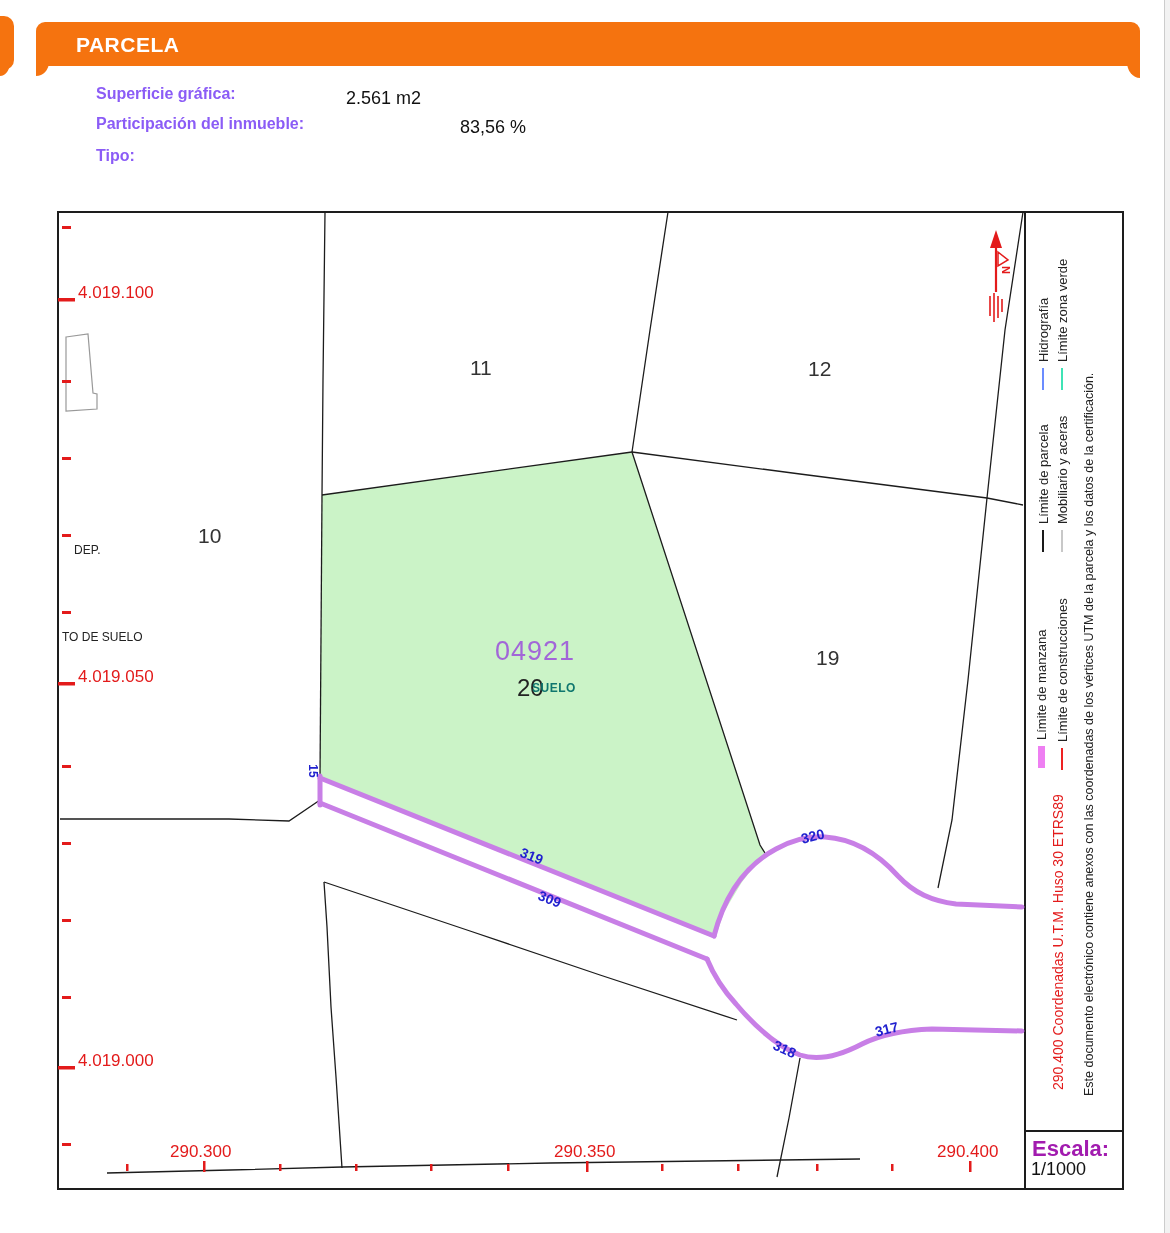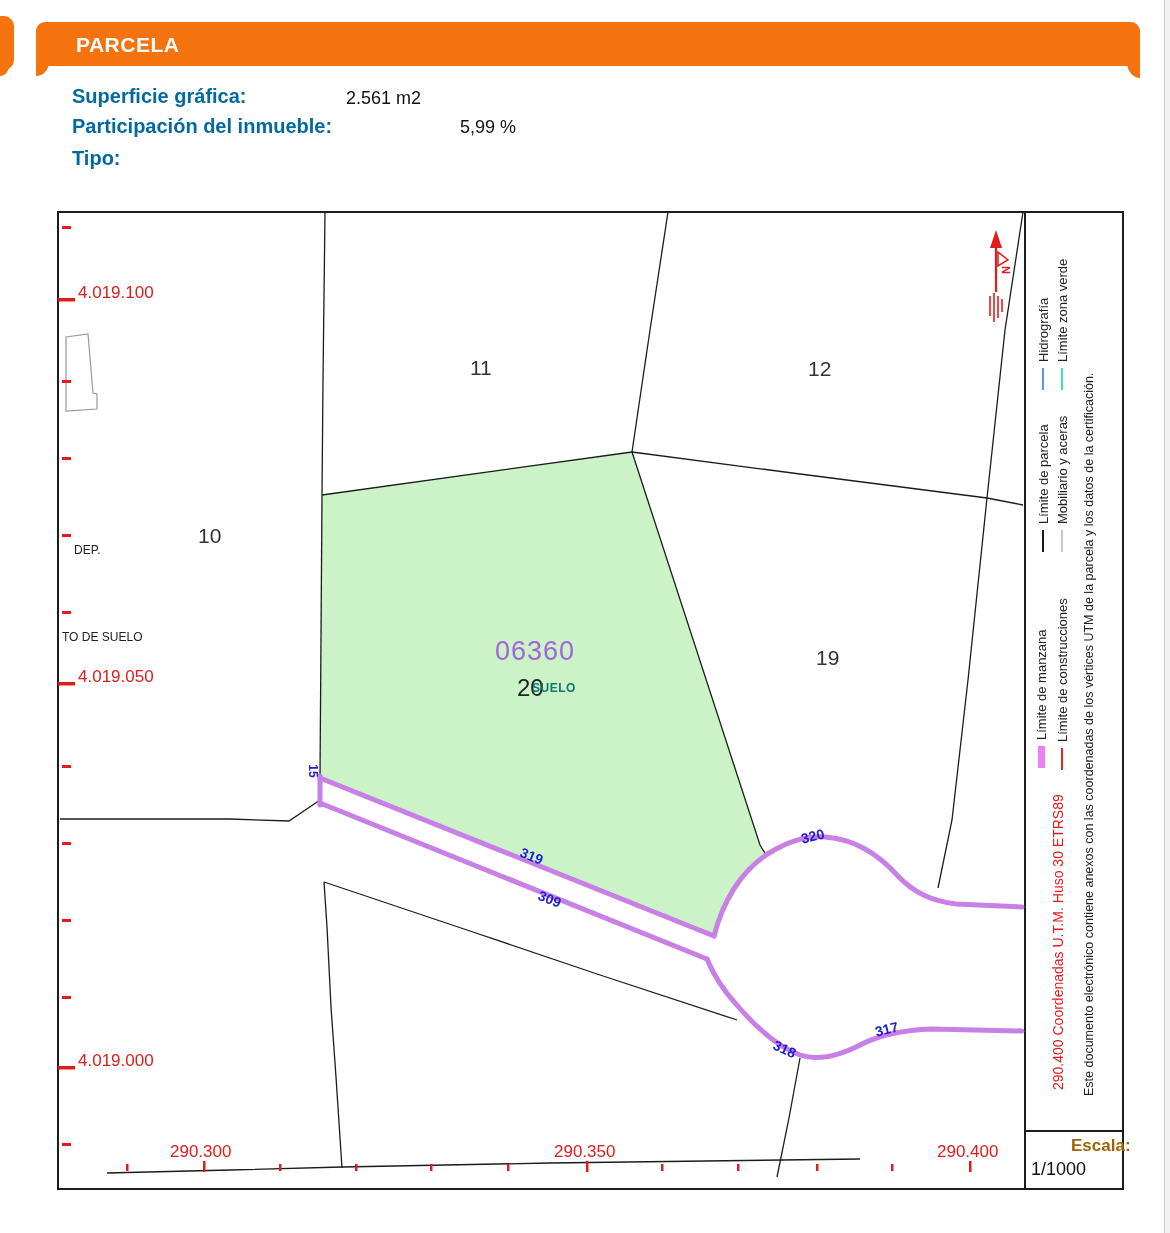--- a/index.html
+++ b/index.html
@@ -6,27 +6,27 @@
   body{width:1170px;height:1233px;position:relative;overflow:hidden;
        font-family:"Liberation Sans",sans-serif;}
   
   .edge-tab{position:absolute;left:-14px;top:16px;width:28px;height:54px;background:#f5730f;border-radius:10px;}
   .edge-tab-tail{position:absolute;left:0;top:62px;width:10px;height:14px;background:#f5730f;border-radius:0 0 100% 0;}
   .header-bar{position:absolute;left:36px;top:22px;width:1104px;height:44px;background:#f5730f;border-radius:9px 9px 3px 3px;}
   .bar-tail-l{position:absolute;left:36px;top:62px;width:13px;height:14px;background:#f5730f;border-radius:0 0 100% 0;}
   .bar-tail-r{position:absolute;left:1127px;top:62px;width:13px;height:16px;background:#f5730f;border-radius:0 0 0 100%;}
   .header-title{position:absolute;left:76px;top:33px;color:#fff;font-size:21px;font-weight:bold;letter-spacing:.5px;}
   
-  .info-label{position:absolute;font-size:20px;font-weight:bold;color:#0369a1;}
+  .info-label{position:absolute;font-size:16px;font-weight:bold;color:#8b5cf6;margin-left:24px;}
   .info-value{position:absolute;font-size:18px;color:#111;margin-left:36px;}
   
   .map-box{position:absolute;left:57px;top:211px;width:965px;height:975px;border:2px solid #1d1d1d;background:#fff;}
   .legend-box{position:absolute;left:1024px;top:211px;width:96px;height:917px;border:2px solid #1d1d1d;background:#fff;}
   .scale-box{position:absolute;left:1024px;top:1130px;width:96px;height:56px;border:2px solid #1d1d1d;background:#fff;}
-  .scale-label{position:absolute;left:1032px;top:1136px;font-size:17px;font-weight:bold;color:#a16207;margin-left:39px;}
+  .scale-label{position:absolute;left:1032px;top:1136px;font-size:22px;font-weight:bold;color:#a21caf;}
   .scale-value{position:absolute;left:1031px;top:1159px;font-size:18px;color:#111;}
   
   .parcel-num{position:absolute;font-size:21px;color:#333;}
   .map-note{position:absolute;font-size:12px;color:#222;text-align:right;}
   .red-coord{position:absolute;font-size:17px;color:#e31b1b;}
   .blue-num{position:absolute;font-size:14px;color:#2121cf;font-weight:bold;white-space:nowrap;}
   .parcel-id{position:absolute;font-size:27px;color:#a266d8;letter-spacing:1px;}
   .parcel-sub{position:absolute;font-size:24px;color:#222;}
   .suelo{position:absolute;font-size:12px;font-weight:bold;color:#0f766e;letter-spacing:.5px;}
   
@@ -46,21 +46,21 @@
 <div class="edge-tab"></div>
 <div class="edge-tab-tail"></div>
 <div class="header-bar"></div>
 <div class="bar-tail-l"></div>
 <div class="bar-tail-r"></div>
 <div class="header-title">PARCELA</div>
 
 <div class="info-label" style="left:72px;top:85px;">Superficie gráfica:</div>
 <div class="info-value" style="left:310px;top:88px;">2.561 m2</div>
 <div class="info-label" style="left:72px;top:115px;">Participación del inmueble:</div>
-<div class="info-value" style="left:424px;top:117px;">5,99 %</div>
+<div class="info-value" style="left:424px;top:117px;">83,56 %</div>
 <div class="info-label" style="left:72px;top:147px;">Tipo:</div>
 
 <div class="map-box"></div>
 <div class="legend-box"></div>
 <div class="scale-box"></div>
 <div class="scale-label">Escala:</div>
 <div class="scale-value">1/1000</div>
 <div class="right-strip"></div>
 
 <svg width="1170" height="1233" viewBox="0 0 1170 1233">
@@ -129,21 +129,21 @@
     <line x1="998" y1="296" x2="998" y2="318" stroke-width="1.6"></line>
     <line x1="1002" y1="299" x2="1002" y2="312" stroke-width="1.6"></line>
     <text transform="translate(1002,266) rotate(90)" font-size="11" font-weight="bold" stroke="none" font-family="Liberation Sans, sans-serif">N</text>
   </g>
 </svg>
 
 <span class="parcel-num" style="left:470px;top:346px;margin-top:10px;">11</span>
 <span class="parcel-num" style="left:808px;top:357px;">12</span>
 <span class="parcel-num" style="left:198px;top:524px;">10</span>
 <span class="parcel-num" style="left:816px;top:646px;">19</span>
-<span class="parcel-id" style="left:495px;top:636px;">06360</span>
+<span class="parcel-id" style="left:495px;top:636px;">04921</span>
 <span class="parcel-sub" style="left:517px;top:674px;">20</span>
 <span class="suelo" style="left:532px;top:681px;">SUELO</span>
 <span class="map-note" style="left:74px;top:543px;">DEP.</span>
 <span class="map-note" style="left:62px;top:630px;">TO DE SUELO</span>
 
 <span class="red-coord" style="left:78px;top:283px;">4.019.100</span>
 <span class="red-coord" style="left:78px;top:667px;">4.019.050</span>
 <span class="red-coord" style="left:78px;top:1051px;">4.019.000</span>
 <span class="red-coord" style="left:170px;top:1142px;">290.300</span>
 <span class="red-coord" style="left:554px;top:1142px;">290.350</span>

